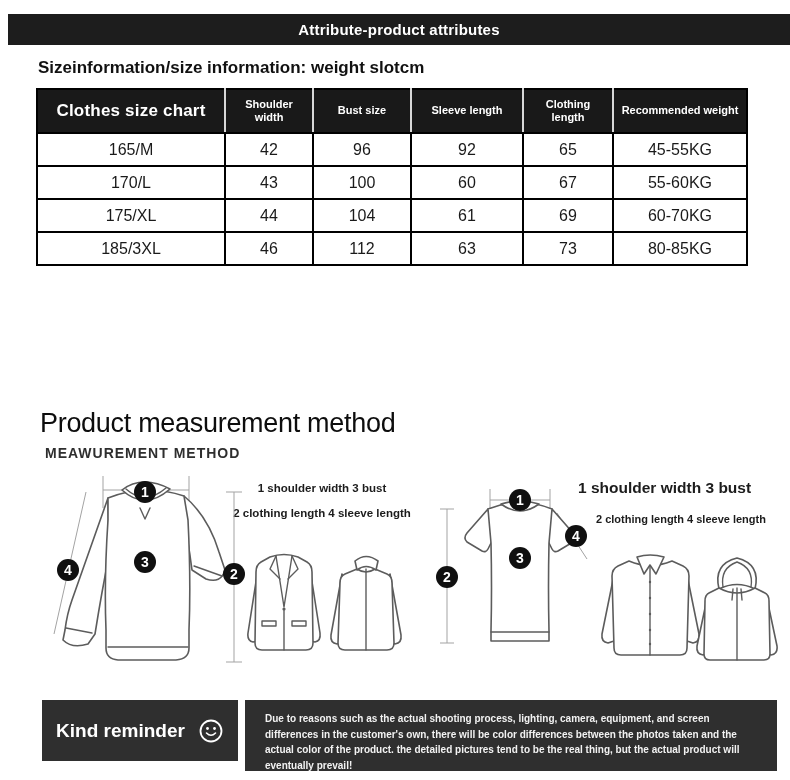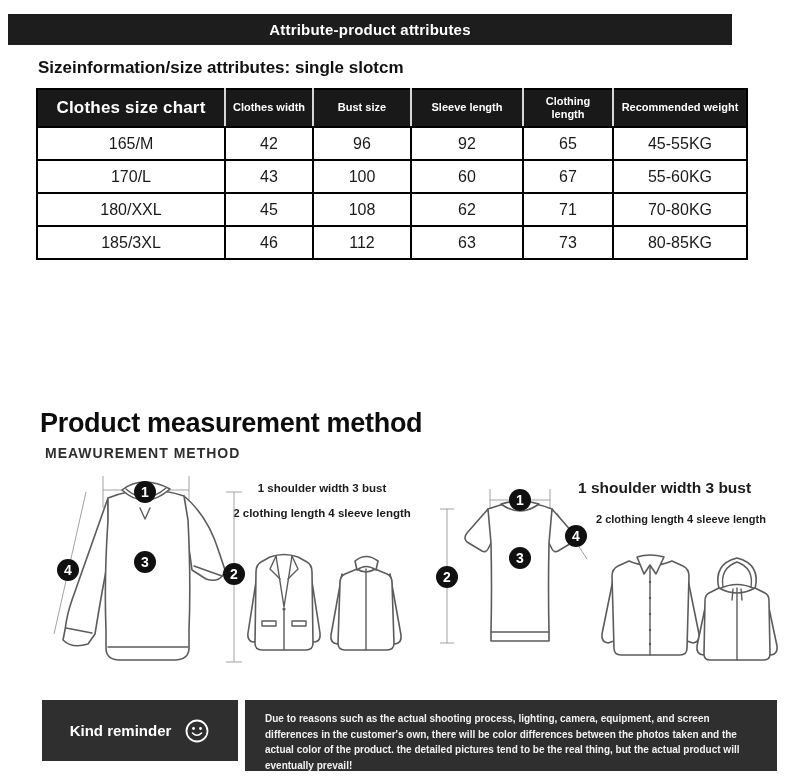--- a/index.html
+++ b/index.html
@@ -5,57 +5,57 @@
   * { margin:0; padding:0; box-sizing:border-box; }
   html,body { background:#ffffff; }
   body { font-family:"Liberation Sans", sans-serif; }
   #page {
     position:relative; width:790px; height:780px; background:#ffffff;
     overflow:hidden;
   }
 
   
   .top-bar {
-    position:absolute; left:8px; top:14px; width:724px; height:31px;
+    position:absolute; left:8px; top:14px; width:782px; height:31px;
     background:#1d1d1d; color:#ffffff; display:flex; align-items:center; justify-content:center;
     font-size:15px; font-weight:bold; letter-spacing:0.2px;
   }
 
   
   .size-heading {
     position:absolute; left:38px; top:58px;
     font-size:17px; font-weight:bold; color:#111111;
   }
 
   
   .size-table { position:absolute; left:36px; top:88px; width:710px; }
   .size-table table { border-collapse:collapse; width:710px; table-layout:fixed; }
   .size-table col.c0 { width:188px; } .size-table col.c1 { width:88px; }
   .size-table col.c2 { width:98px; }  .size-table col.c3 { width:112px; }
   .size-table col.c4 { width:90px; }  .size-table col.c5 { width:134px; }
   .size-table th {
     background:#191919; color:#ffffff; border:2px solid #000000;
-    border-right:2px solid #d8d8d8; height:38px;
+    border-right:2px solid #d8d8d8; height:44px;
     font-size:11px; font-weight:bold; line-height:1.2; padding:2px 4px; text-align:center;
   }
   .size-table th:last-child { border-right-color:#000000; }
   .size-table th.corner { font-size:17px; letter-spacing:0.2px; }
   .size-table td {
     border:2px solid #000000; height:33px; text-align:center;
     font-size:16px; color:#1a1a1a; background:#ffffff;margin-left:40px;
   }
   .table-note {
     position:absolute; right:26px; top:330px;
     font-size:10.5px; font-weight:bold; color:#2c2c2c;
   }
 
   
   .pm-title {
     position:absolute; left:40px; top:408px;
-    font-size:27px; font-weight:bold; color:#0d0d0d; letter-spacing:-0.3px;
+    font-size:27px; font-weight:normal; color:#0d0d0d; letter-spacing:-0.3px;
   }
   .pm-subtitle {
     position:absolute; left:45px; top:445px;
     font-size:14px; font-weight:bold; color:#2e2e2e; letter-spacing:1px;
   }
 
   .legend { position:absolute; color:#1c1c1c; font-weight:bold; }
   .legend-left-1 { left:240px; top:482px; width:164px; text-align:center; font-size:11.5px; }
   .legend-left-2 { left:230px; top:507px; width:184px; text-align:center; font-size:11.5px; }
   .legend-right-1 { left:578px; top:479px; font-size:15.5px; }
@@ -74,56 +74,56 @@
     position:absolute; width:22px; height:22px; border-radius:50%;
     background:#101010; color:#ffffff; font-size:14px; font-weight:bold;
     display:flex; align-items:center; justify-content:center;
   }
 
   
   .footer-left {
     position:absolute; left:42px; top:700px; width:196px; height:61px;
     background:#2f2f2f; display:flex; align-items:center; justify-content:center; gap:13px;
   }
-  .footer-left .label { color:#ffffff; font-size:15px; font-weight:bold; }
+  .footer-left .label { color:#ffffff; font-size:19px; font-weight:bold; }
   .footer-right {
     position:absolute; left:245px; top:700px; width:532px; height:71px;
     background:#2f2f2f; color:#f2f2f2; padding:11px 14px 0 20px;
     font-size:10px; font-weight:bold; line-height:1.55;
   }
 
   .garment { stroke:#5c5c5c; stroke-width:1.6; fill:#ffffff; stroke-linejoin:round; stroke-linecap:round; }
   .gline { stroke:#5c5c5c; stroke-width:1.4; fill:none; stroke-linejoin:round; stroke-linecap:round; }
   .guide { stroke:#a3a3a3; stroke-width:1; fill:none; }
 </style>
 </head>
 <body>
 
 <div id="page">
 
   <div class="top-bar">
     <span>Attribute-product attributes</span>
   </div>
 
-  <div class="size-heading">Sizeinformation/size attributes: single slotcm</div>
+  <div class="size-heading">Sizeinformation/size information: weight slotcm</div>
 
   <div class="size-table">
     <table>
       <colgroup>
           <col class="c0">
           <col class="c1">
           <col class="c2">
           <col class="c3">
           <col class="c4">
           <col class="c5">
         </colgroup>
       <tbody>
           <tr>
         <th class="corner">Clothes size chart</th>
-        <th>Clothes width</th>
+        <th>Shoulder width</th>
         <th>Bust size</th>
         <th>Sleeve length</th>
         <th>Clothing length</th>
         <th>Recommended weight</th>
       </tr>
       <tr>
         <td>165/M</td>
         <td>42</td>
         <td>96</td>
         <td>92</td>
@@ -132,26 +132,26 @@
       </tr>
       <tr>
         <td>170/L</td>
         <td>43</td>
         <td>100</td>
         <td>60</td>
         <td>67</td>
         <td>55-60KG</td>
       </tr>
       <tr>
-        <td>180/XXL</td>
-        <td>45</td>
-        <td>108</td>
-        <td>62</td>
-        <td>71</td>
-        <td>70-80KG</td>
+        <td>175/XL</td>
+        <td>44</td>
+        <td>104</td>
+        <td>61</td>
+        <td>69</td>
+        <td>60-70KG</td>
       </tr>
       <tr>
         <td>185/3XL</td>
         <td>46</td>
         <td>112</td>
         <td>63</td>
         <td>73</td>
         <td>80-85KG</td>
       </tr>
     </tbody>

